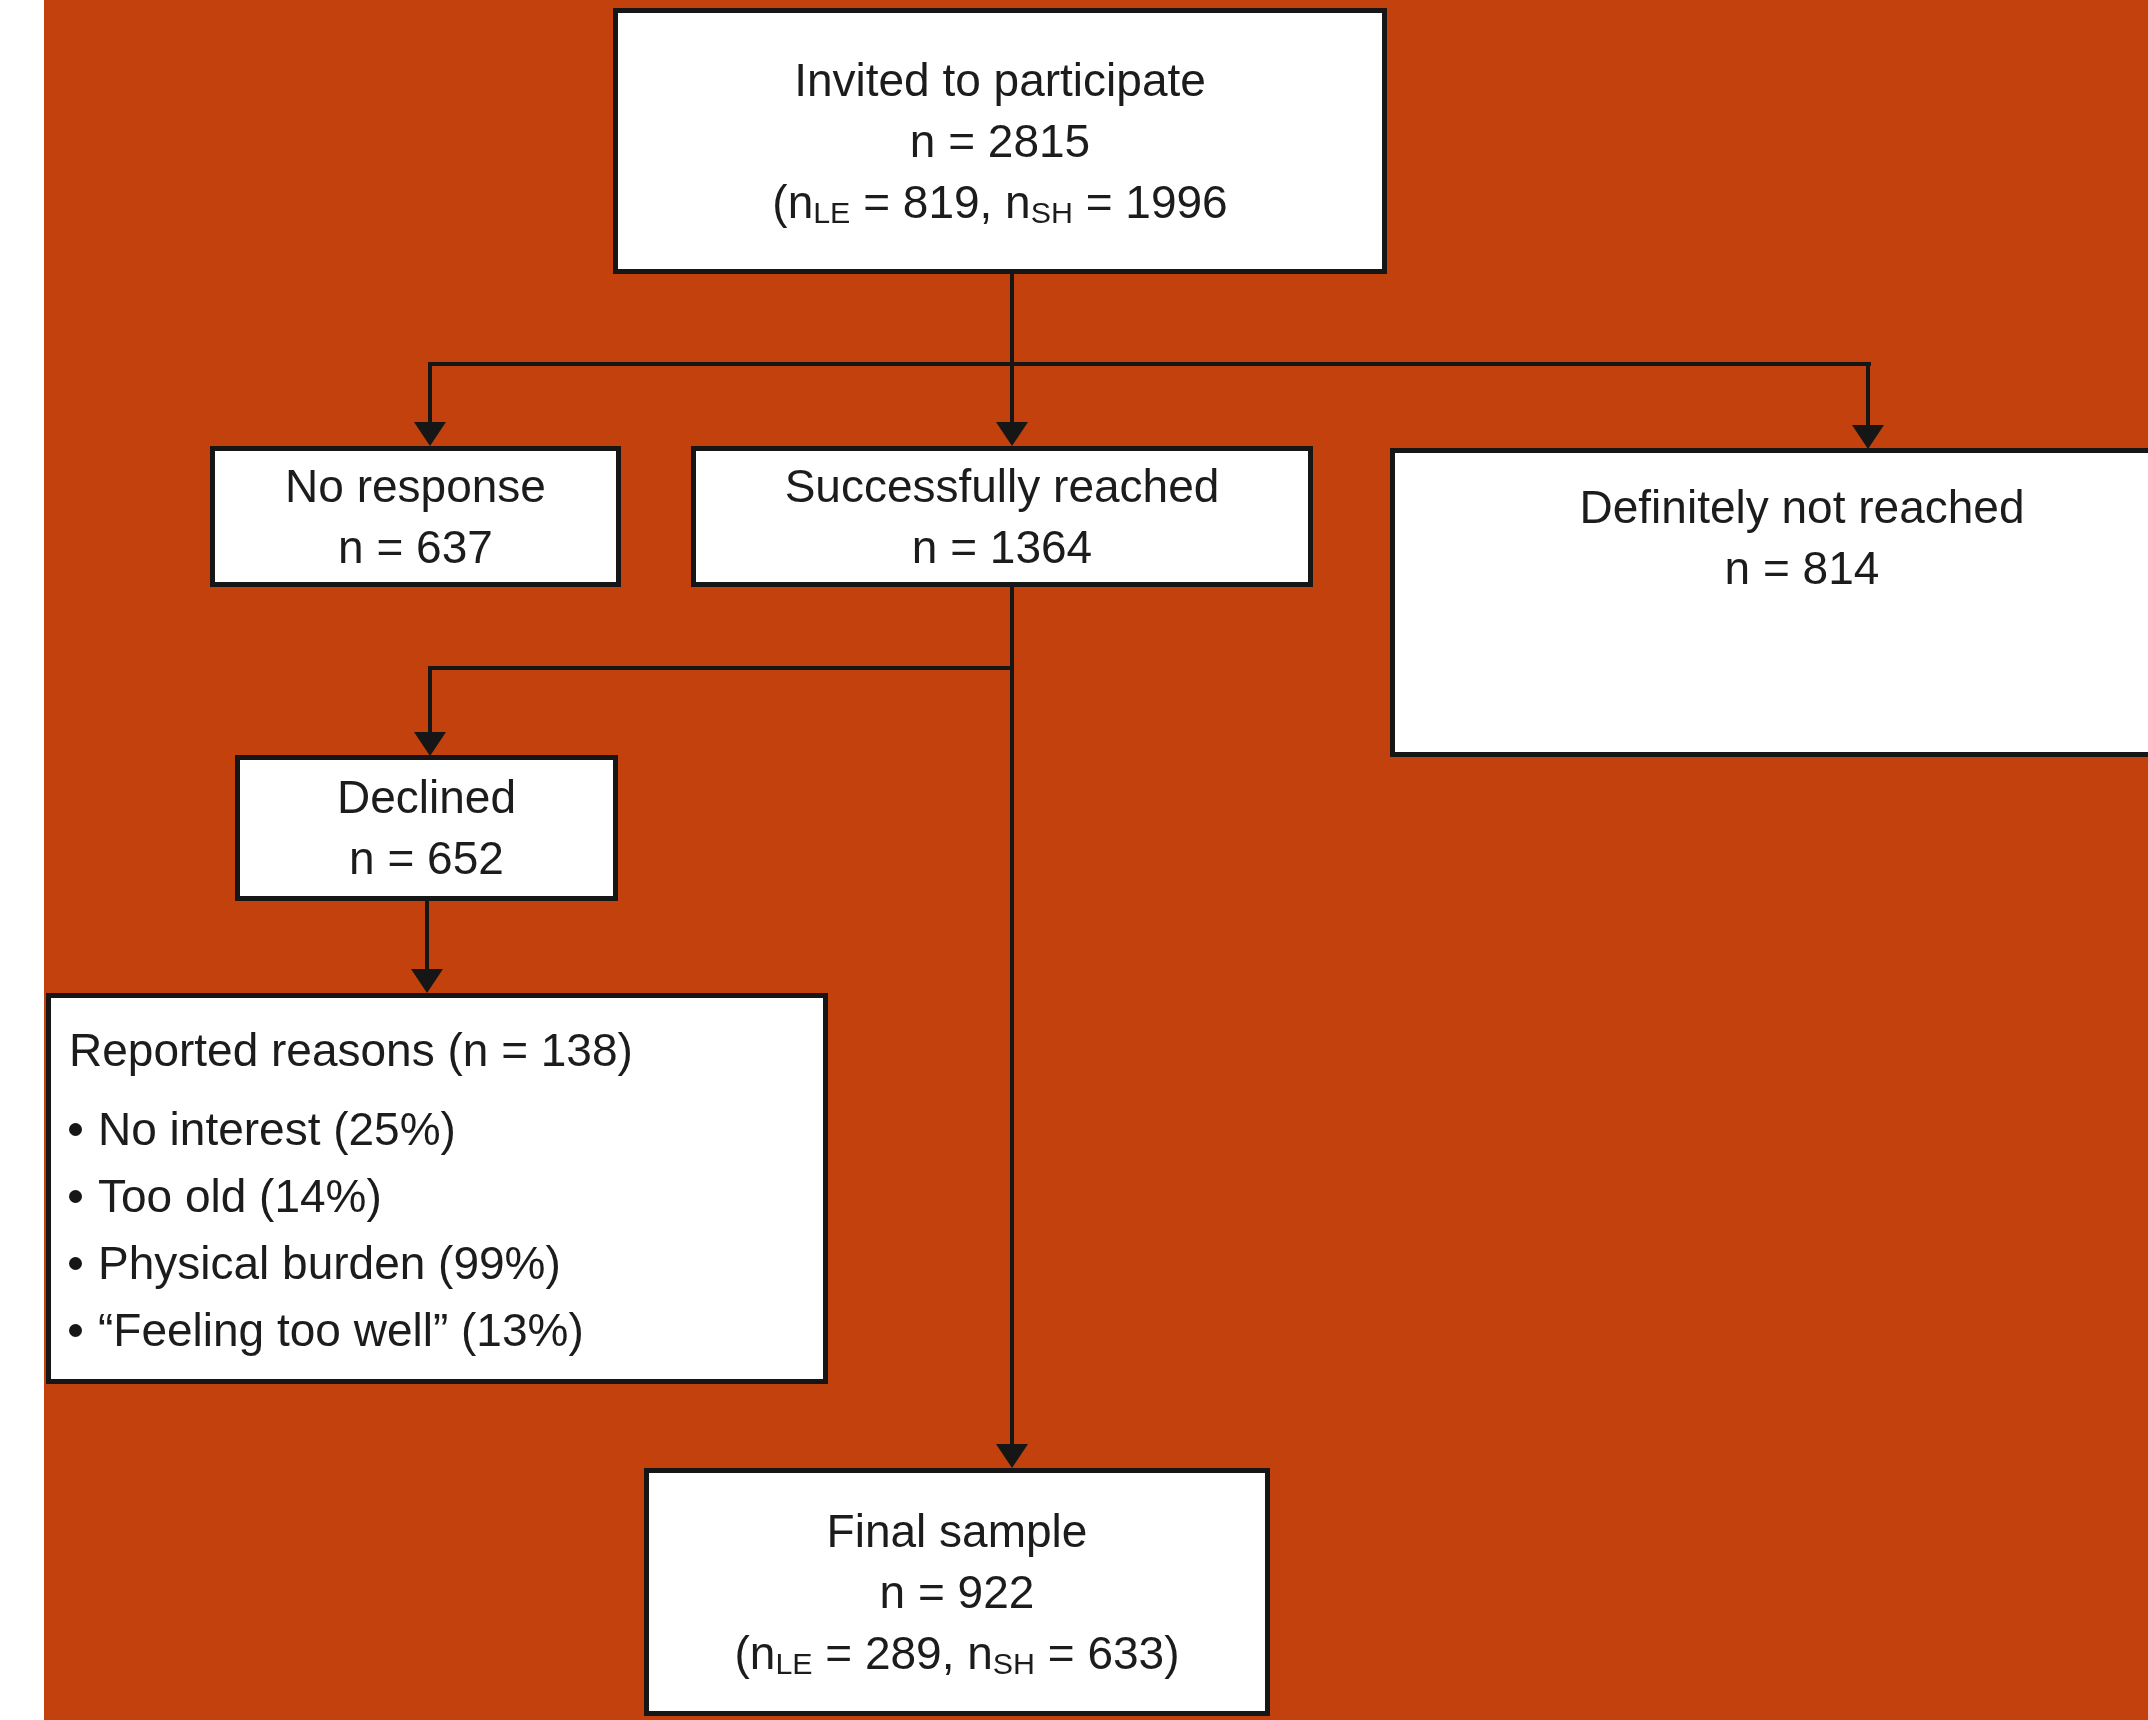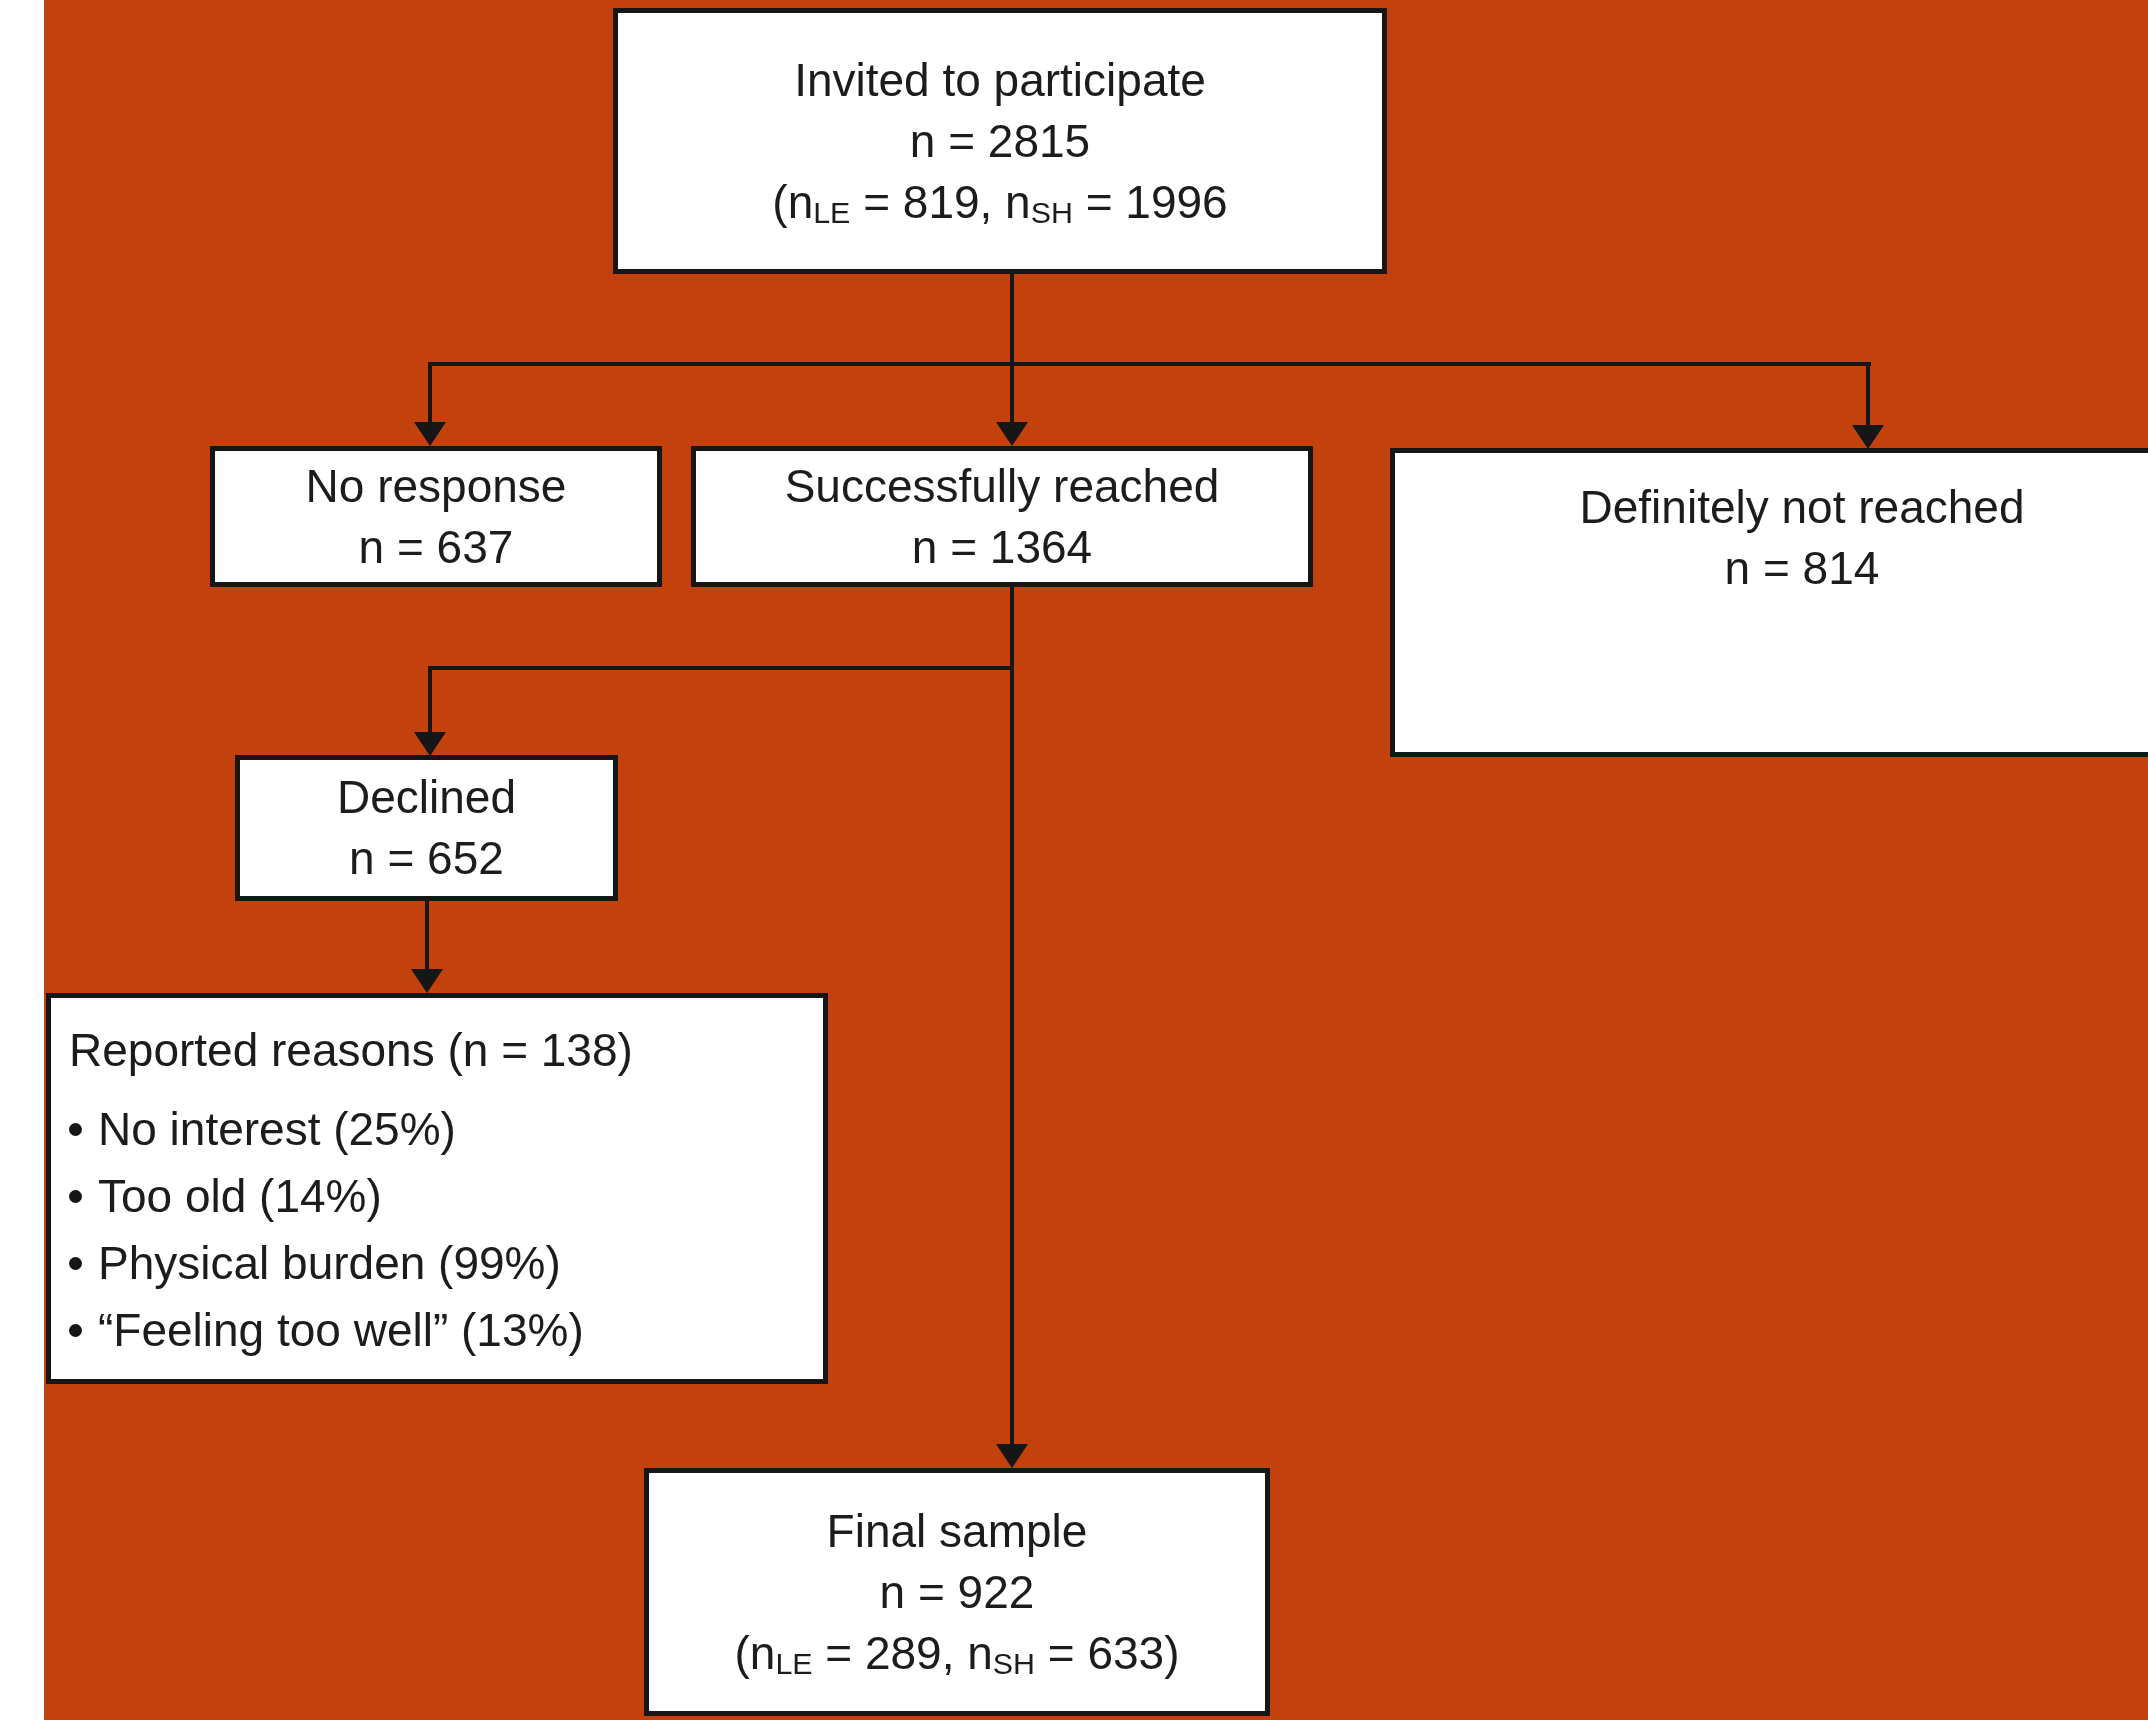--- a/index.html
+++ b/index.html
@@ -58,21 +58,21 @@
   <div class="arrow" style="left:370px;top:732px;"></div>
   <div class="arrow" style="left:367px;top:969px;"></div>
   <div class="arrow" style="left:952px;top:1444px;"></div>
 
   <div class="box center" style="left:569px;top:8px;width:774px;height:266px;">
     <div class="tline">Invited to participate</div>
     <div class="tline">n = 2815</div>
     <div class="tline"><span>(n</span><sub>LE</sub><span> = 819, n</span><sub>SH</sub><span> = 1996</span></div>
   </div>
 
-  <div class="box center" style="left:166px;top:446px;width:452px;height:141px;">
+  <div class="box center" style="left:166px;top:446px;width:411px;height:141px;">
     <div class="tline">No response</div>
     <div class="tline">n = 637</div>
   </div>
 
   <div class="box center" style="left:647px;top:446px;width:622px;height:141px;">
     <div class="tline">Successfully reached</div>
     <div class="tline">n = 1364</div>
   </div>
 
   <div class="box" id="nr-box" style="left:1346px;top:448px;width:824px;height:309px;">

